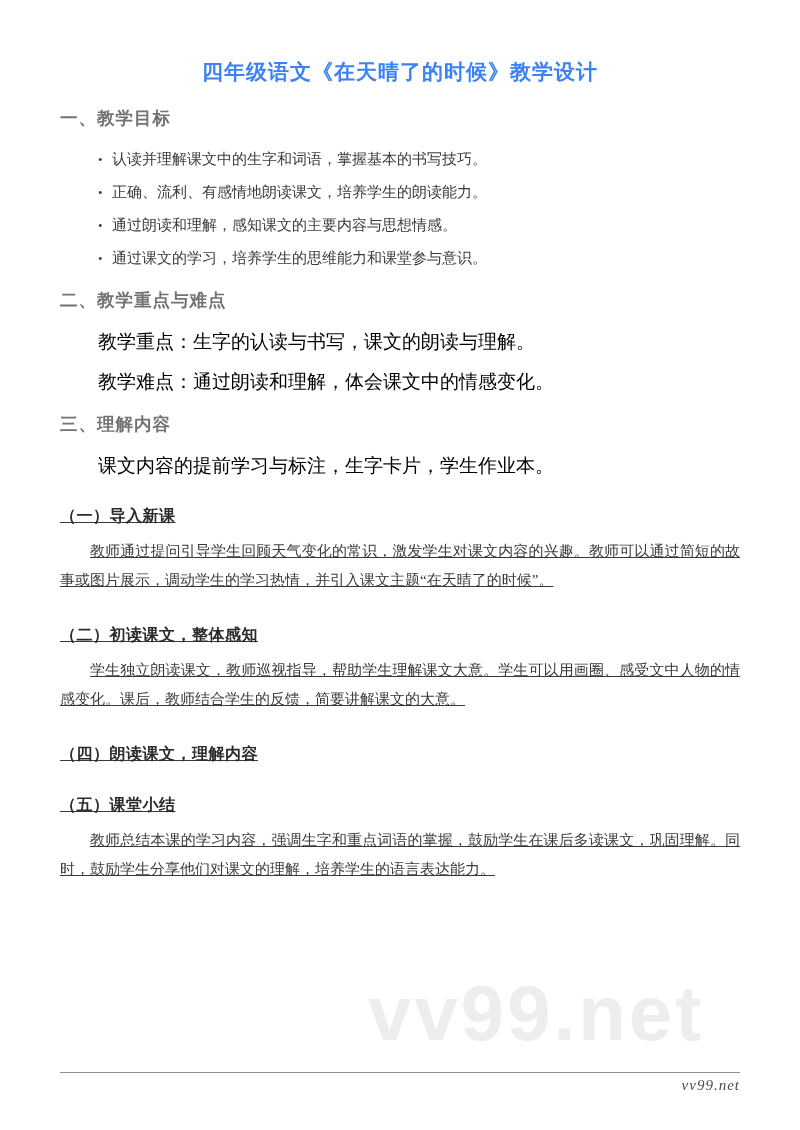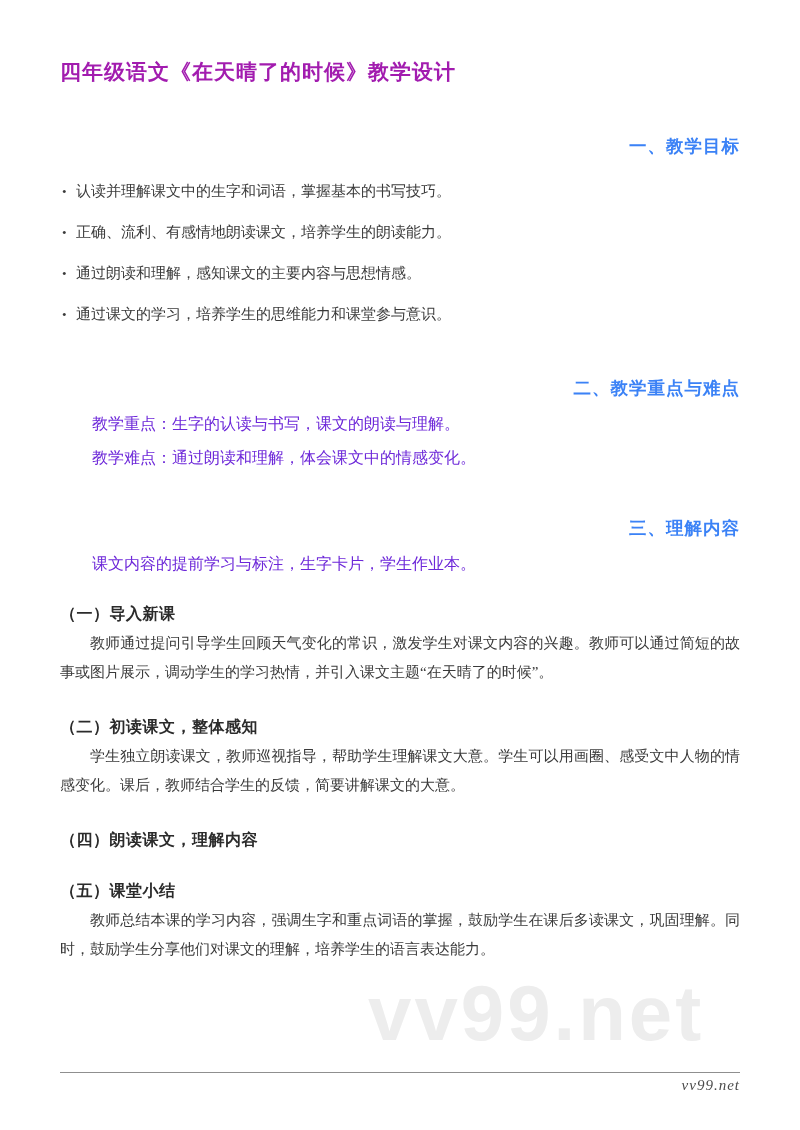--- a/index.html
+++ b/index.html
@@ -14,74 +14,75 @@
   }
   .page {
     position: relative;
     z-index: 1;
     padding: 58px 60px 0 60px;
   }
   .doc-title {
     font-family: "Liberation Sans", "DejaVu Sans", sans-serif;
     font-weight: bold;
     font-size: 21px;
-    color: #a21caf;
+    color: #3b82f6;
+    text-align: center;
     letter-spacing: 1px;
   }
   .section-heading {
     font-family: "Liberation Sans", "DejaVu Sans", sans-serif;
     font-weight: bold;
     font-size: 17.5px;
-    color: #3b82f6;
-    margin-top: 48px;
+    color: #737373;
+    margin-top: 20px;
     letter-spacing: 1px;
-    text-align: right;
   }
   .bullet-list {
     list-style: none;
     margin-top: 20px;
   }
   .bullet-item {
     font-size: 15px;
-    line-height: 26px;
+    line-height: 19px;
     margin-bottom: 14px;
     padding-left: 16px;
     color: #3a3a3a;
+    margin-left: 36px;
   }
   .bullet-dot {
     display: inline-block;
     width: 14px;
     margin-left: -14px;
     color: #3a3a3a;
     font-size: 13px;
   }
   .plain-para {
-    font-size: 16px;
+    font-size: 19px;
     line-height: 21px;
-    margin-top: 13px;
+    margin-top: 19px;
     text-indent: 2em;
-    color: #6d28d9;
+    color: #000000;
   }
   .sub-heading {
     font-family: "Liberation Sans", "DejaVu Sans", sans-serif;
     font-weight: bold;
     font-size: 16px;
     color: #2b2b2b;
     margin-top: 30px;
     letter-spacing: 0.5px;
   }
   .body-para {
     font-size: 15px;
     line-height: 29px;
-    margin-top: 4px;
+    margin-top: 10px;
     text-indent: 2em;
     text-align: justify;
     color: #3a3a3a;
   }
-  .proc-block { margin-top: 6px; }
+  .proc-block { margin-top: 6px; text-decoration: underline; }
   .watermark {
     position: absolute;
     z-index: 0;
     left: 368px;
     top: 968px;
     font-family: "Liberation Sans", "DejaVu Sans", sans-serif;
     font-weight: bold;
     font-size: 78px;
     letter-spacing: 3px;
     color: #ededed;

